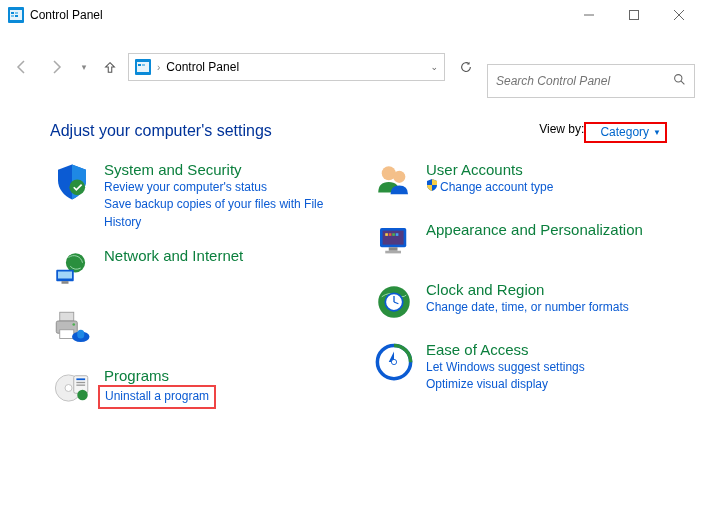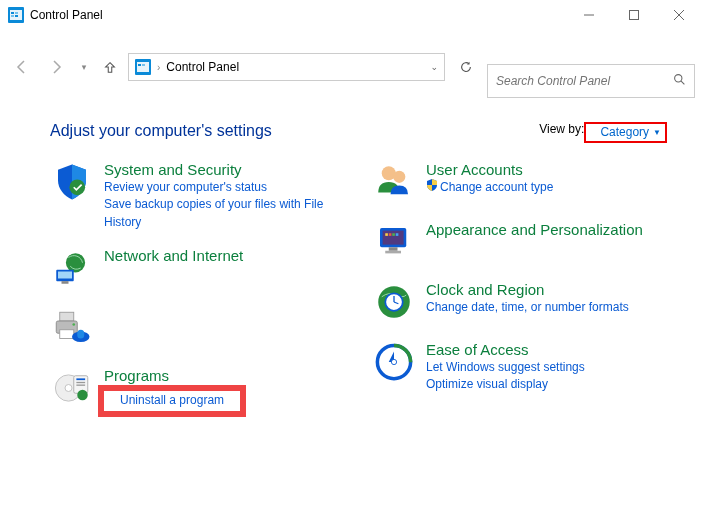--- a/index.html
+++ b/index.html
@@ -39,21 +39,21 @@
     
     .columns { display: flex; gap: 27px; justify-content: space-between; }
     .col { flex: 1; display: flex; flex-direction: column; gap: 16px; }
     
     .cat { display: flex; gap: 10px; }
     .cat-icon { width: 44px; height: 44px; flex-shrink: 0; display: flex; align-items: flex-start; justify-content: center; }
     .cat-body { flex: 1; }
     .cat-title { color: #0b7f3d; font-size: 15px; font-weight: 400; margin-bottom: 2px; line-height: 1.2; }
     .cat-link { display: block; color: #0b5bd3; font-size: 12px; text-decoration: none; line-height: 1.45; }
     
-    .highlight-red { border: 6px solid #ef4444; padding: 1px 16px; margin-left: -6px; width: fit-content; }
+    .highlight-red { border: 2px solid #ef4444; padding: 1px 5px; margin-left: -6px; width: fit-content; }
   </style>
 </head>
 <body>
 
 <div class="titlebar">
   <span class="cp-icon">
     <svg viewBox="0 0 16 16">
         <rect x="0" y="0" width="16" height="16" fill="#0a8ad8" rx="1"></rect>
         <rect x="2" y="3" width="12" height="10" fill="#e6f4fb"></rect>
         <rect x="3" y="5" width="3" height="2" fill="#0a8ad8"></rect>

